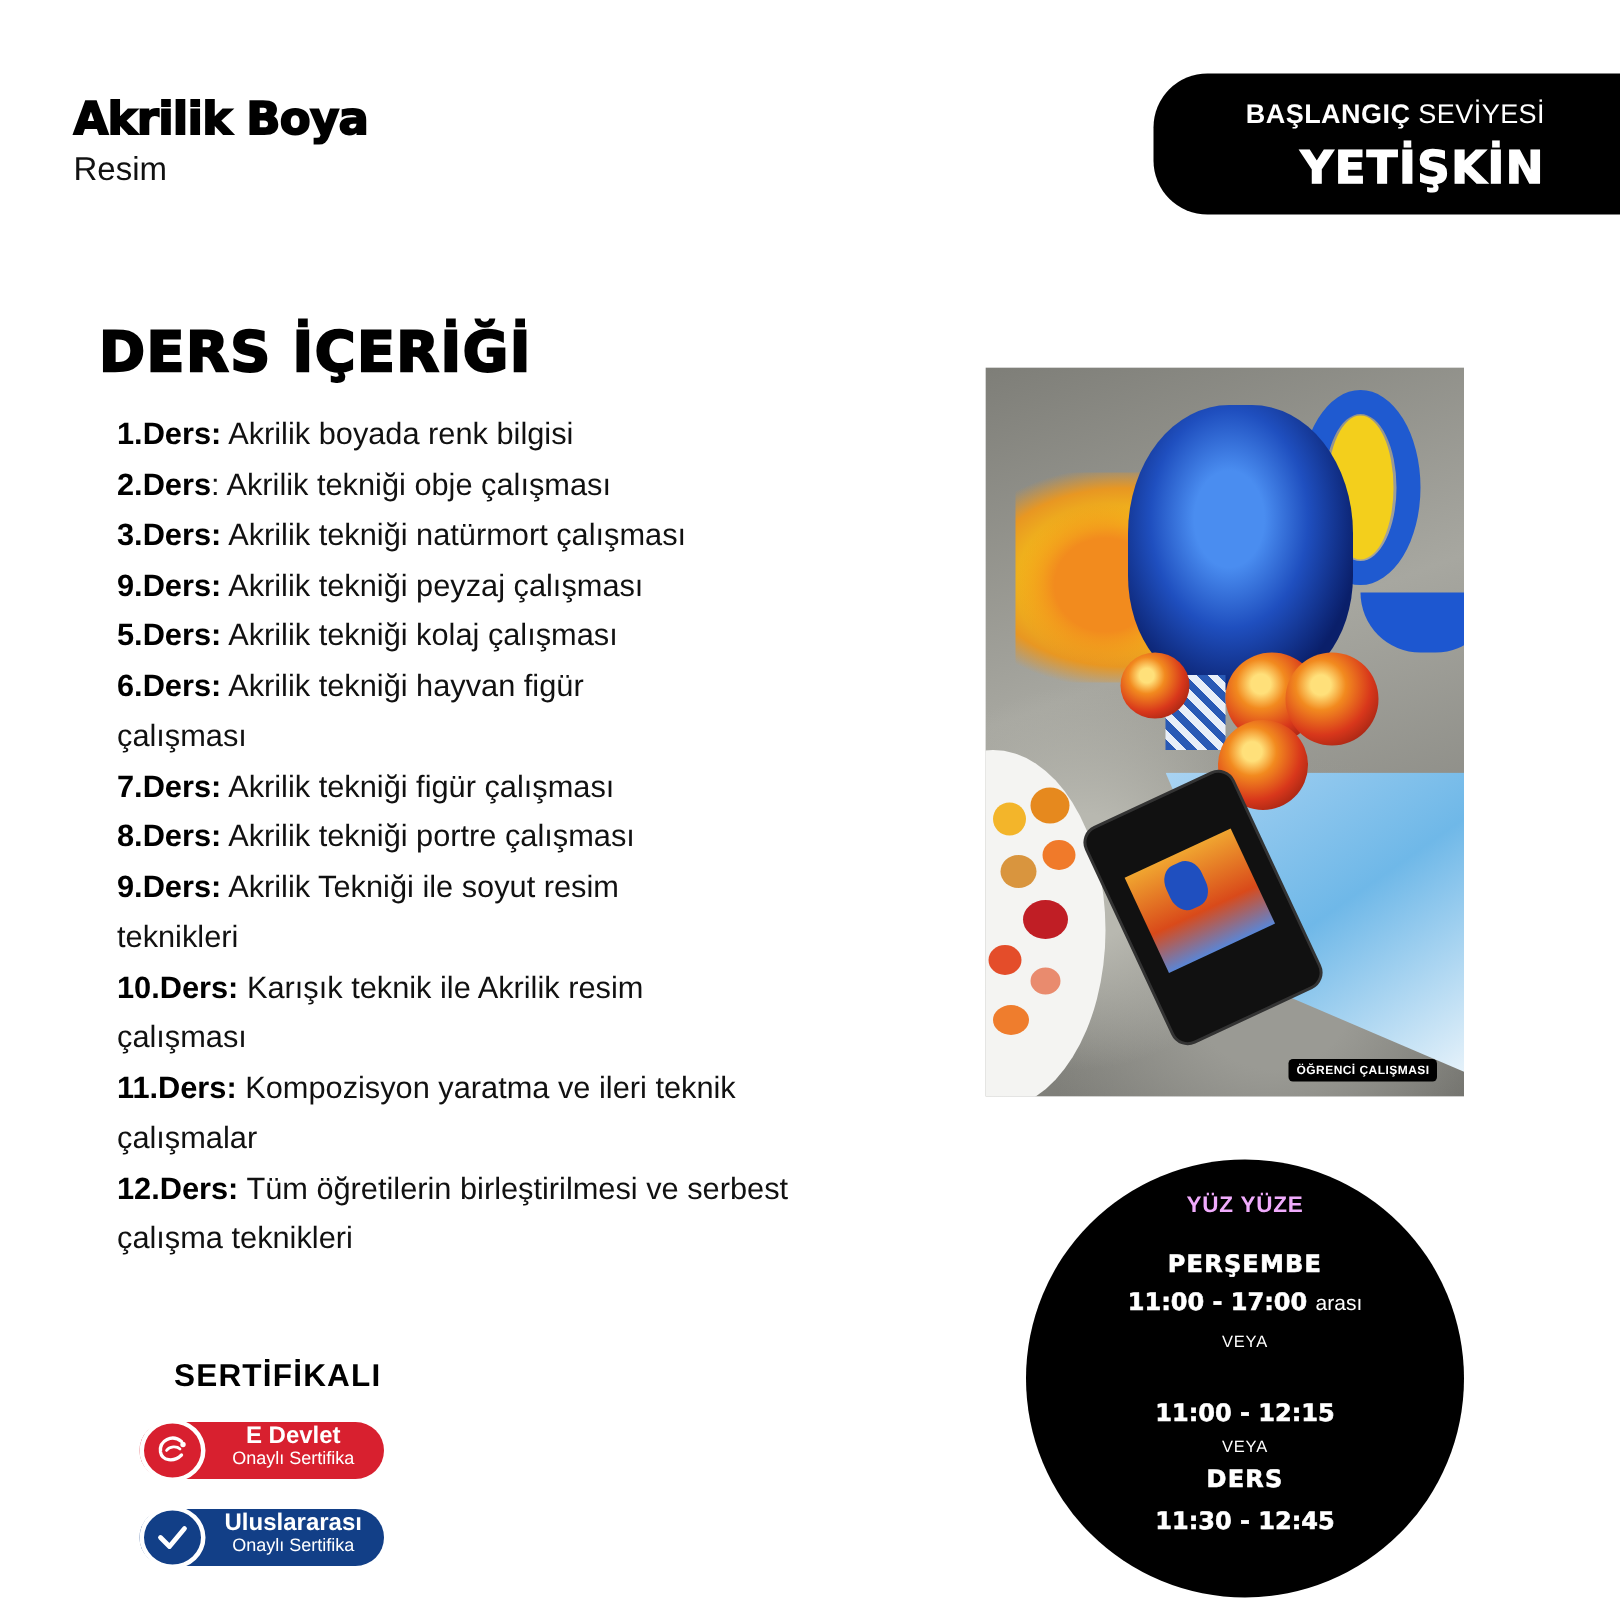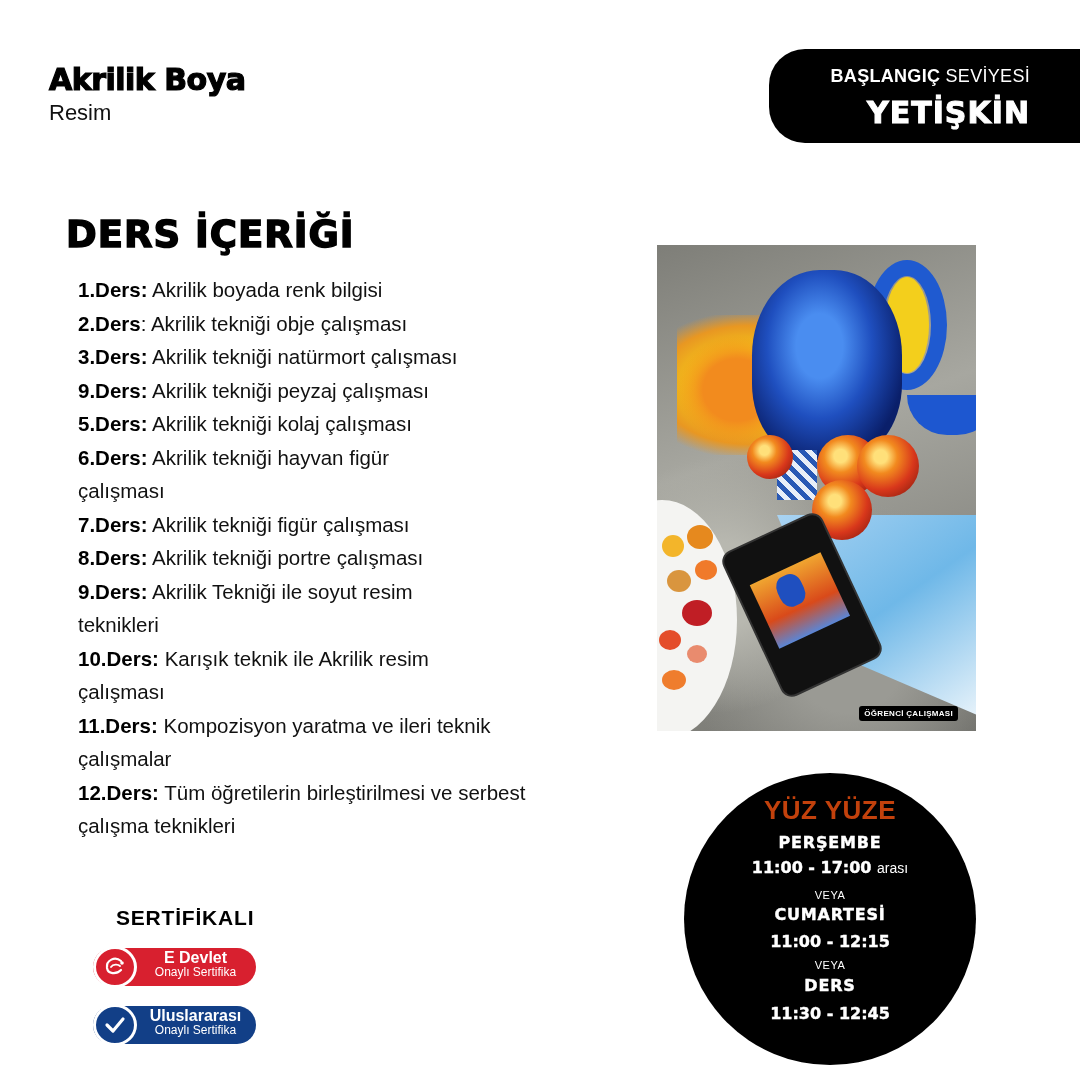--- a/index.html
+++ b/index.html
@@ -49,21 +49,21 @@
   .photo .p5 { left: 25px; top: 355px; width: 30px; height: 26px; background: #c01e25; }
   .photo .p6 { left: 2px; top: 385px; width: 22px; height: 20px; background: #e44d2a; }
   .photo .p7 { left: 30px; top: 400px; width: 20px; height: 18px; background: #e98b6e; }
   .photo .p8 { left: 5px; top: 425px; width: 24px; height: 20px; background: #ef7d2d; }
   .photo .phone { position: absolute; left: 90px; top: 280px; width: 110px; height: 160px; background: #111; border-radius: 12px; transform: rotate(-25deg); border: 2px solid #333; }
   .photo .phone-screen { position: absolute; left: 14px; top: 38px; width: 78px; height: 70px; background: linear-gradient(180deg, #f0a530 0%, #d94a1a 60%, #5a86d6 100%); }
   .photo .phone-jug { position: absolute; left: 36px; top: 44px; width: 26px; height: 32px; background: #1f4fbf; border-radius: 40%; }
   .photo .caption { position: absolute; right: 18px; bottom: 10px; background: #000; color: #fff; font-size: 8px; font-weight: 700; padding: 3px 5px; border-radius: 3px; letter-spacing: 0.3px; }
 
   .schedule { position: absolute; left: 684px; top: 773px; width: 292px; height: 292px; border-radius: 50%; background: #000; color: #fff; text-align: center; }
-  .sch-title { position: absolute; left: 0; right: 0; top: 22px; font-weight: 700; font-size: 26px; color: #c2410c; letter-spacing: 0.5px; }
+  .sch-title { position: absolute; left: 0; right: 0; top: 22px; font-weight: 700; font-size: 15px; color: #f0abfc; letter-spacing: 0.5px; }
   .sch { position: absolute; left: 0; right: 0; font-family: "DejaVu Sans", sans-serif; font-weight: 900; color: #fff; }
   .sch-day { font-size: 16px; letter-spacing: 0.8px; -webkit-text-stroke: 0.4px #fff; }
   .sch-time { font-size: 16px; -webkit-text-stroke: 0.4px #fff; }
   .sch-time .light { font-family: "Liberation Sans", sans-serif; font-weight: 400; font-size: 14px; -webkit-text-stroke: 0; }
   .sch-or { font-family: "Liberation Sans", sans-serif; font-weight: 400; font-size: 11px; letter-spacing: 0.5px; }
 
   .cert-title { position: absolute; left: 116px; top: 906px; font-size: 21px; font-weight: 700; letter-spacing: 0.8px; color: #000; }
   .cert-badge { position: absolute; left: 93px; width: 163px; height: 38px; border-radius: 19px; color: #fff; }
   .cert-badge .ic { position: absolute; left: 0; top: -2px; width: 44px; height: 42px; border-radius: 50%; border: 3px solid #fff; display: flex; align-items: center; justify-content: center; }
   .cert-badge .txt { position: absolute; left: 52px; right: 10px; top: 3px; text-align: center; line-height: 14px; }
@@ -138,21 +138,20 @@
 </div>
 
 <div class="schedule">
   <div class="sch-title">YÜZ YÜZE</div>
   <div class="sch sch-day" style="top:60px">PERŞEMBE</div>
   <div class="sch sch-time" style="top:85px">
     <span>11:00 - 17:00</span>
     <span class="light">arası</span>
   </div>
   <div class="sch sch-or" style="top:116px">VEYA</div>
-  <div class="sch sch-day" style="top:132px">CUMARTESİ</div>
   <div class="sch sch-time" style="top:159px">11:00 - 12:15</div>
   <div class="sch sch-or" style="top:186px">VEYA</div>
   <div class="sch sch-day" style="top:203px">DERS</div>
   <div class="sch sch-time" style="top:231px">11:30 - 12:45</div>
 </div>
 
 <div class="cert-title">SERTİFİKALI</div>
 
 <div class="cert-badge cert-red">
   <div class="ic">

